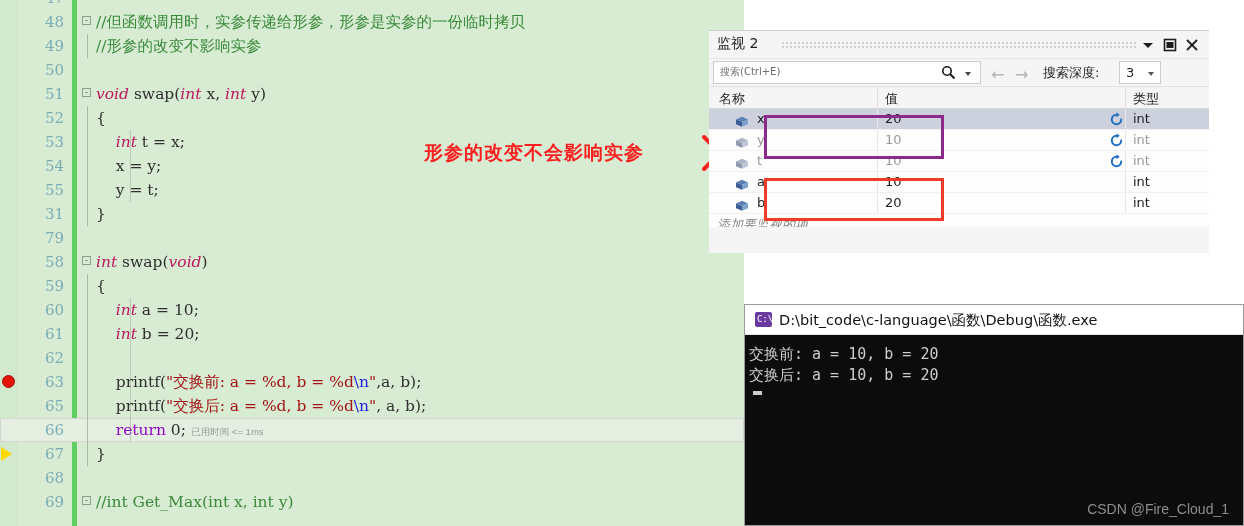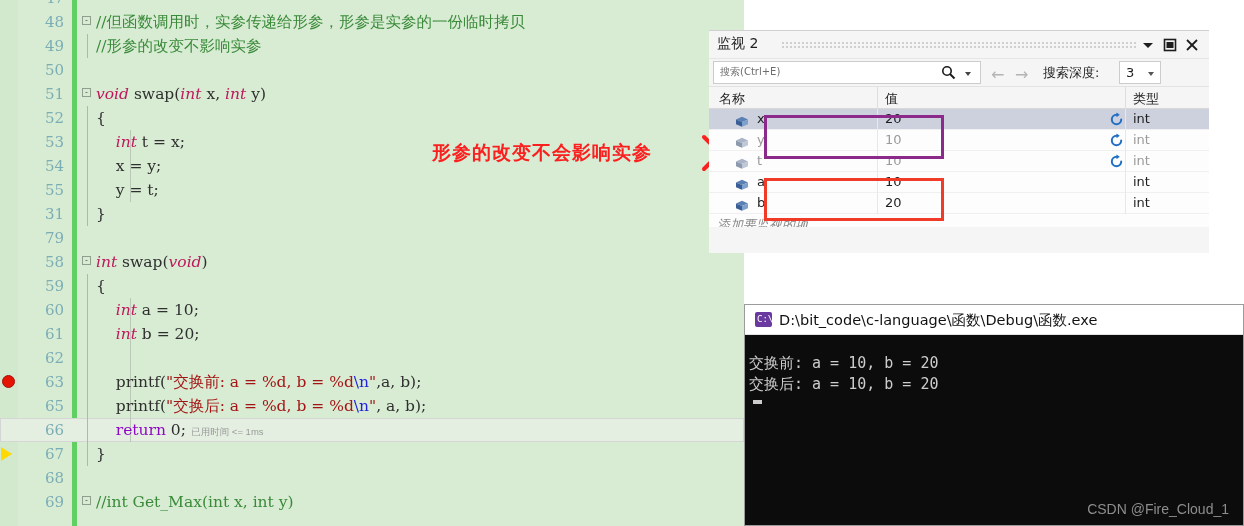--- a/index.html
+++ b/index.html
@@ -69,21 +69,21 @@
   .elapsed {
     color:#9a9a9a; font-size:9.5px;
     font-family:"Liberation Sans","DejaVu Sans",sans-serif;
   }
 
   
   #annot-text {
     position:absolute; left:424px; top:140px;
     font-family:"DejaVu Sans","Liberation Sans",sans-serif;
     font-size:19px; font-weight:700; color:#fa2020;
-    letter-spacing:1px; white-space:nowrap;margin-left:8px;
+    letter-spacing:1px; white-space:nowrap;
   }
   #annot-x { position:absolute; left:700px; top:133px; width:40px; height:40px; }
   #annot-arrow { position:absolute; left:690px; top:100px; width:120px; height:130px; }
 
   
   #watch {
     position:absolute; left:709px; top:30px; width:500px; height:222px;
     background:#f5f5f5; border-top:1px solid #cfcfcf;
     font-family:"DejaVu Sans","Liberation Sans",sans-serif;
   }
@@ -184,21 +184,21 @@
   }
   #console-icon .g {
     position:absolute; left:2px; top:1px; color:#fff; font-size:9px;
     font-family:"DejaVu Sans Mono","Liberation Mono",monospace; line-height:12px;
   }
   #console-title .t {
     position:absolute; left:34px; top:6px; font-size:14.5px; color:#111;
     font-family:"DejaVu Sans","Liberation Sans",sans-serif;
   }
   #console-body {
-    position:relative; height:190px; padding:18px 0 0 4px;
+    position:relative; height:190px; padding:9px 0 0 4px;
   }
   .cline {
     color:#cccccc; font-size:15px; line-height:21px; white-space:pre;
     font-family:"DejaVu Sans Mono","Liberation Mono",monospace;
   }
   #caret {
     margin-left:4px; margin-top:5px; width:9px; height:4px; background:#cccccc;
   }
   #watermark {
     position:absolute; right:14px; bottom:8px; color:#8d8d8d; font-size:14px;

